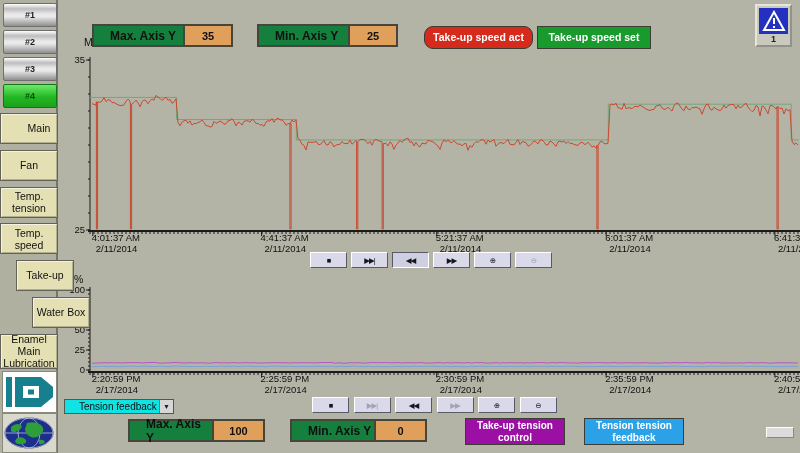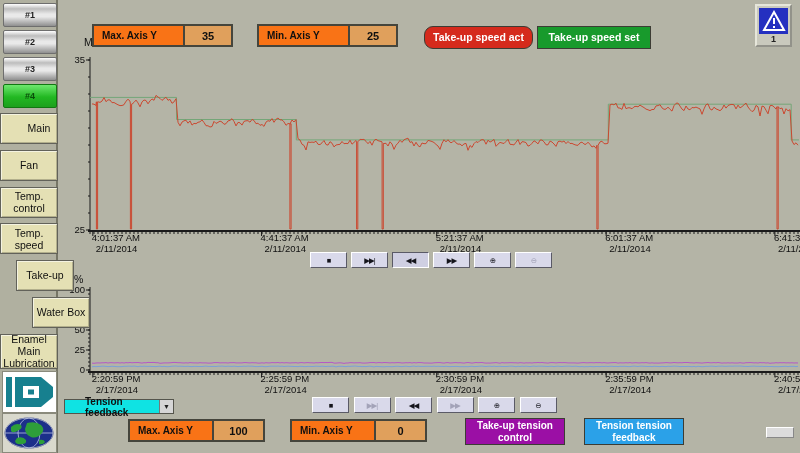--- a/index.html
+++ b/index.html
@@ -16,41 +16,41 @@
              display:flex;align-items:center;justify-content:center;cursor:pointer;}
   .pager-btn.active{background:linear-gradient(180deg,#6ee86e 0%,#22b822 55%,#1ca01c 100%);
              color:#0a4d0a;border:1px solid #117711;}
   .nav-btn{position:absolute;left:0;width:58px;
            background:#e4e0b4;border:1px solid #62625a;box-sizing:border-box;
            box-shadow:inset 1px 1px 0 rgba(255,255,255,.6),inset -1px -1px 0 rgba(0,0,0,.22);
            font-size:10.5px;color:#101010;display:flex;align-items:center;justify-content:center;
            text-align:center;white-space:pre-line;line-height:1.15;cursor:pointer;}
   
   .field-group{position:absolute;display:flex;border:2px solid #45453c;box-sizing:border-box;background:#45453c;}
-  .field-label{background:#f97316;font-size:10px;font-weight:bold;color:#101010;
-               display:flex;align-items:center;padding-left:8px;box-sizing:border-box;}
+  .field-label{background:#15803d;font-size:12px;font-weight:bold;color:#101010;
+               display:flex;align-items:center;padding-left:16px;box-sizing:border-box;}
   .field-value{background:#e0a05c;font-size:11px;font-weight:bold;color:#101010;
                display:flex;align-items:center;justify-content:center;box-sizing:border-box;
                border-left:2px solid #45453c;}
   
   .legend-btn{position:absolute;border:1px solid #3c3c34;color:#fff;font-size:10.5px;font-weight:bold;
               display:flex;align-items:center;justify-content:center;text-align:center;
               white-space:pre-line;line-height:1.15;cursor:pointer;}
   
   .tb{position:absolute;width:35px;height:14px;background:#d9d9ea;
       border:1px solid;border-color:#ffffff #5a5a66 #5a5a66 #ffffff;
       font-size:7.5px;color:#15151c;display:flex;align-items:center;justify-content:center;
       cursor:pointer;letter-spacing:-1px;}
   .tb.pressed{border-color:#5a5a66 #ffffff #ffffff #5a5a66;background:#cfcfe2;}
   .tb.disabled{color:#a3a3b8;}
   
   #feedback-select{position:absolute;left:64px;top:399px;width:110px;height:15px;display:flex;
                    border:1px solid #55554c;box-sizing:border-box;cursor:pointer;}
-  #feedback-select .val{flex:1;background:#0fe3e3;font-size:10px;font-weight:bold;color:#101010;
-                   display:flex;align-items:center;padding-left:20px;}
+  #feedback-select .val{flex:1;background:#0fe3e3;font-size:10px;font-weight:normal;color:#101010;
+                   display:flex;align-items:center;padding-left:14px;}
   #feedback-select .arrow{width:13px;background:#d6d6d6;border-left:1px solid #777;
                    display:flex;align-items:center;justify-content:center;font-size:7px;color:#222;}
   
   #alarm-btn{position:absolute;left:755px;top:4px;width:37px;height:43px;
              background:#c9c9bd;border:2px outset #e6e6da;box-sizing:border-box;cursor:pointer;}
   #alarm-btn .blue{position:absolute;left:2px;top:2px;right:2px;height:26px;background:#2430c0;
              display:flex;align-items:center;justify-content:center;}
   #alarm-btn .cnt{position:absolute;left:0;bottom:1px;width:100%;text-align:center;
              font-size:9px;font-weight:bold;color:#222;}
   .unit-label{position:absolute;font-size:10.5px;color:#101010;}
@@ -509,21 +509,21 @@
 <div id="sidebar">
   <div id="pager-btns">
       <div class="pager-btn" style="top: 3px;">#1</div>
       <div class="pager-btn" style="top: 30px;">#2</div>
       <div class="pager-btn" style="top: 57px;">#3</div>
       <div class="pager-btn active" style="top: 84px;">#4</div>
     </div>
   <div id="nav-btns">
       <div class="nav-btn" style="top: 113px; height: 31px; padding-left: 20px;">Main</div>
       <div class="nav-btn" style="top: 149.8px; height: 31px;">Fan</div>
-      <div class="nav-btn" style="top: 186.6px; height: 31px;">Temp. control</div>
+      <div class="nav-btn" style="top: 186.6px; height: 31px;">Temp. tension</div>
       <div class="nav-btn" style="top: 223.4px; height: 31px;">Temp. speed</div>
       <div class="nav-btn" style="top: 260px; height: 31px; margin-left: 16px;">Take-up</div>
       <div class="nav-btn" style="top: 297px; height: 31px; margin-left: 32px;">Water Box</div>
       <div class="nav-btn" style="top: 333.8px; height: 35px;">Enamel Main
 Lubrication</div>
     </div>
   <div class="logo-box" style="top:371px;width:53px;height:40px;">
     <svg width="53" height="40" viewBox="0 0 53 40">
       <rect x="3" y="5" width="6" height="30" fill="#17808f"></rect>
       <path d="M12,5 h26 l12,10 v10 l-12,10 h-26 z" fill="#17808f"></path>

